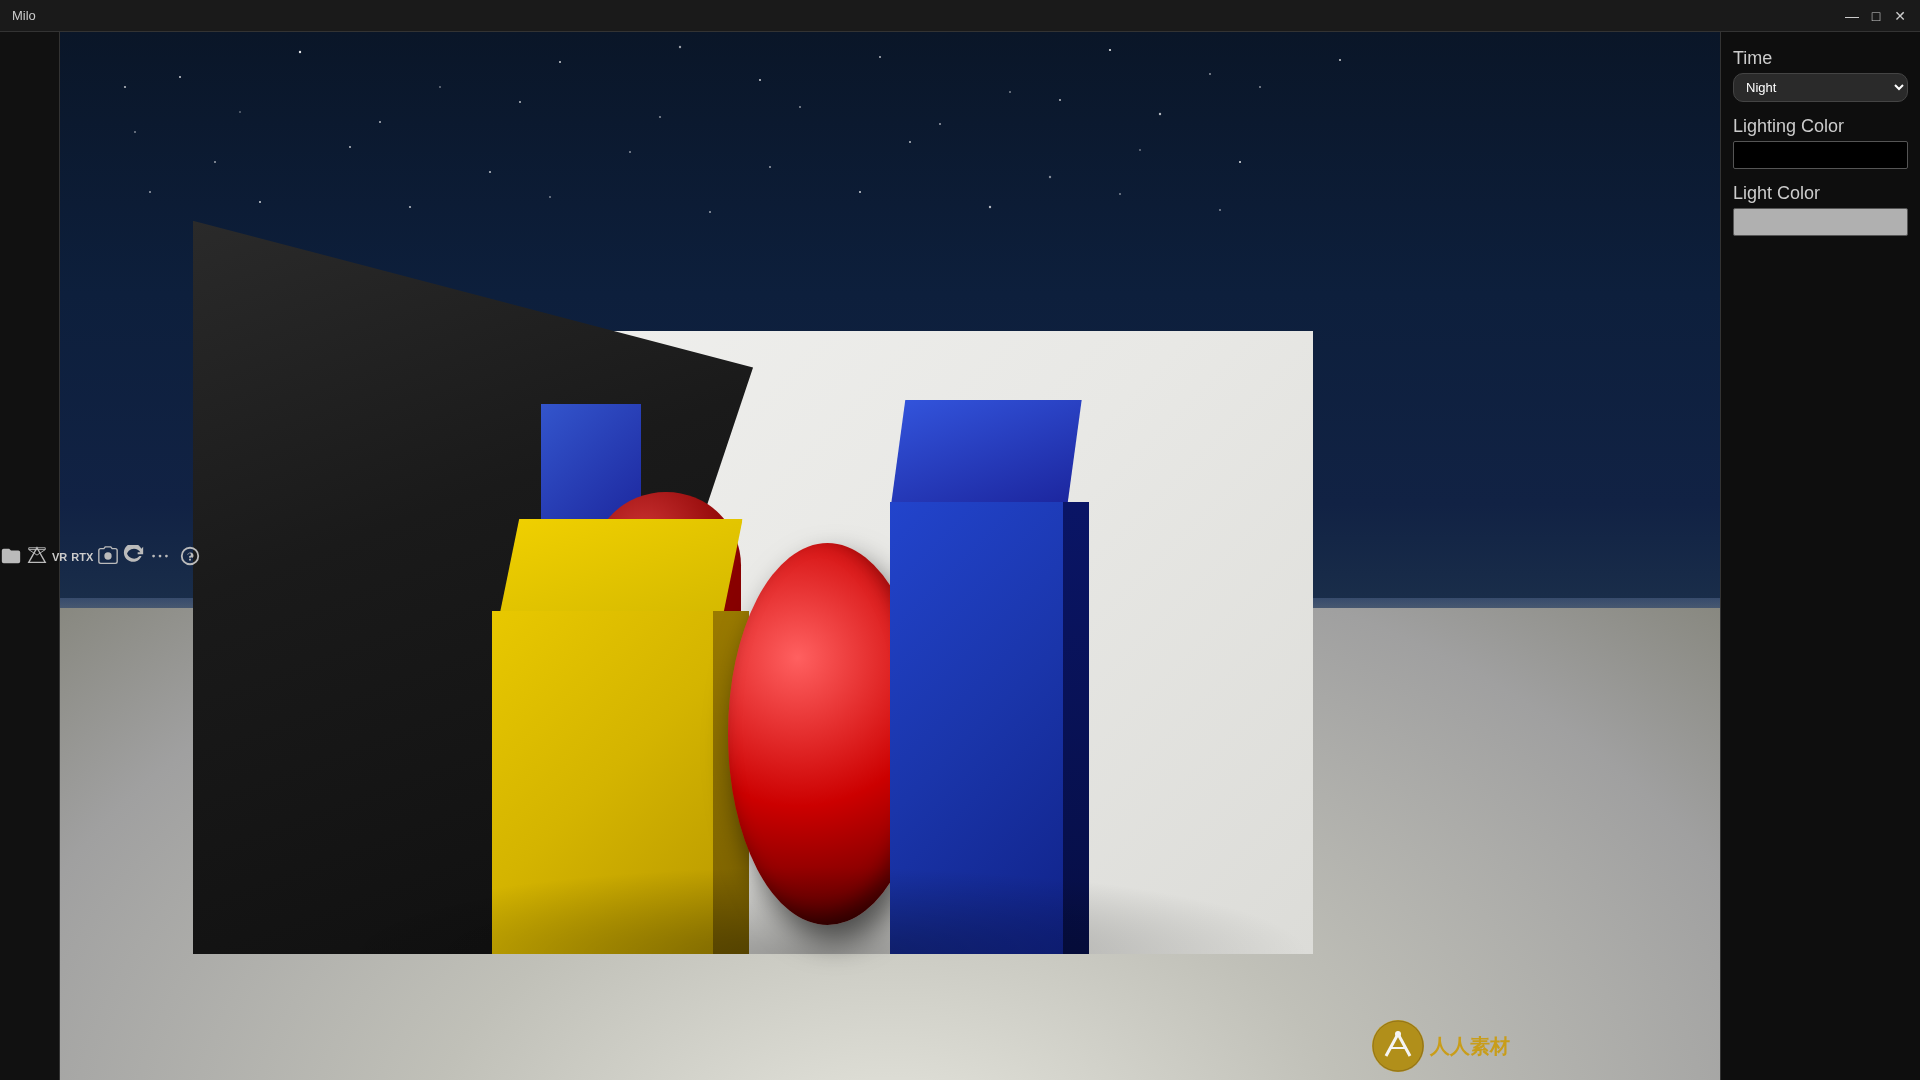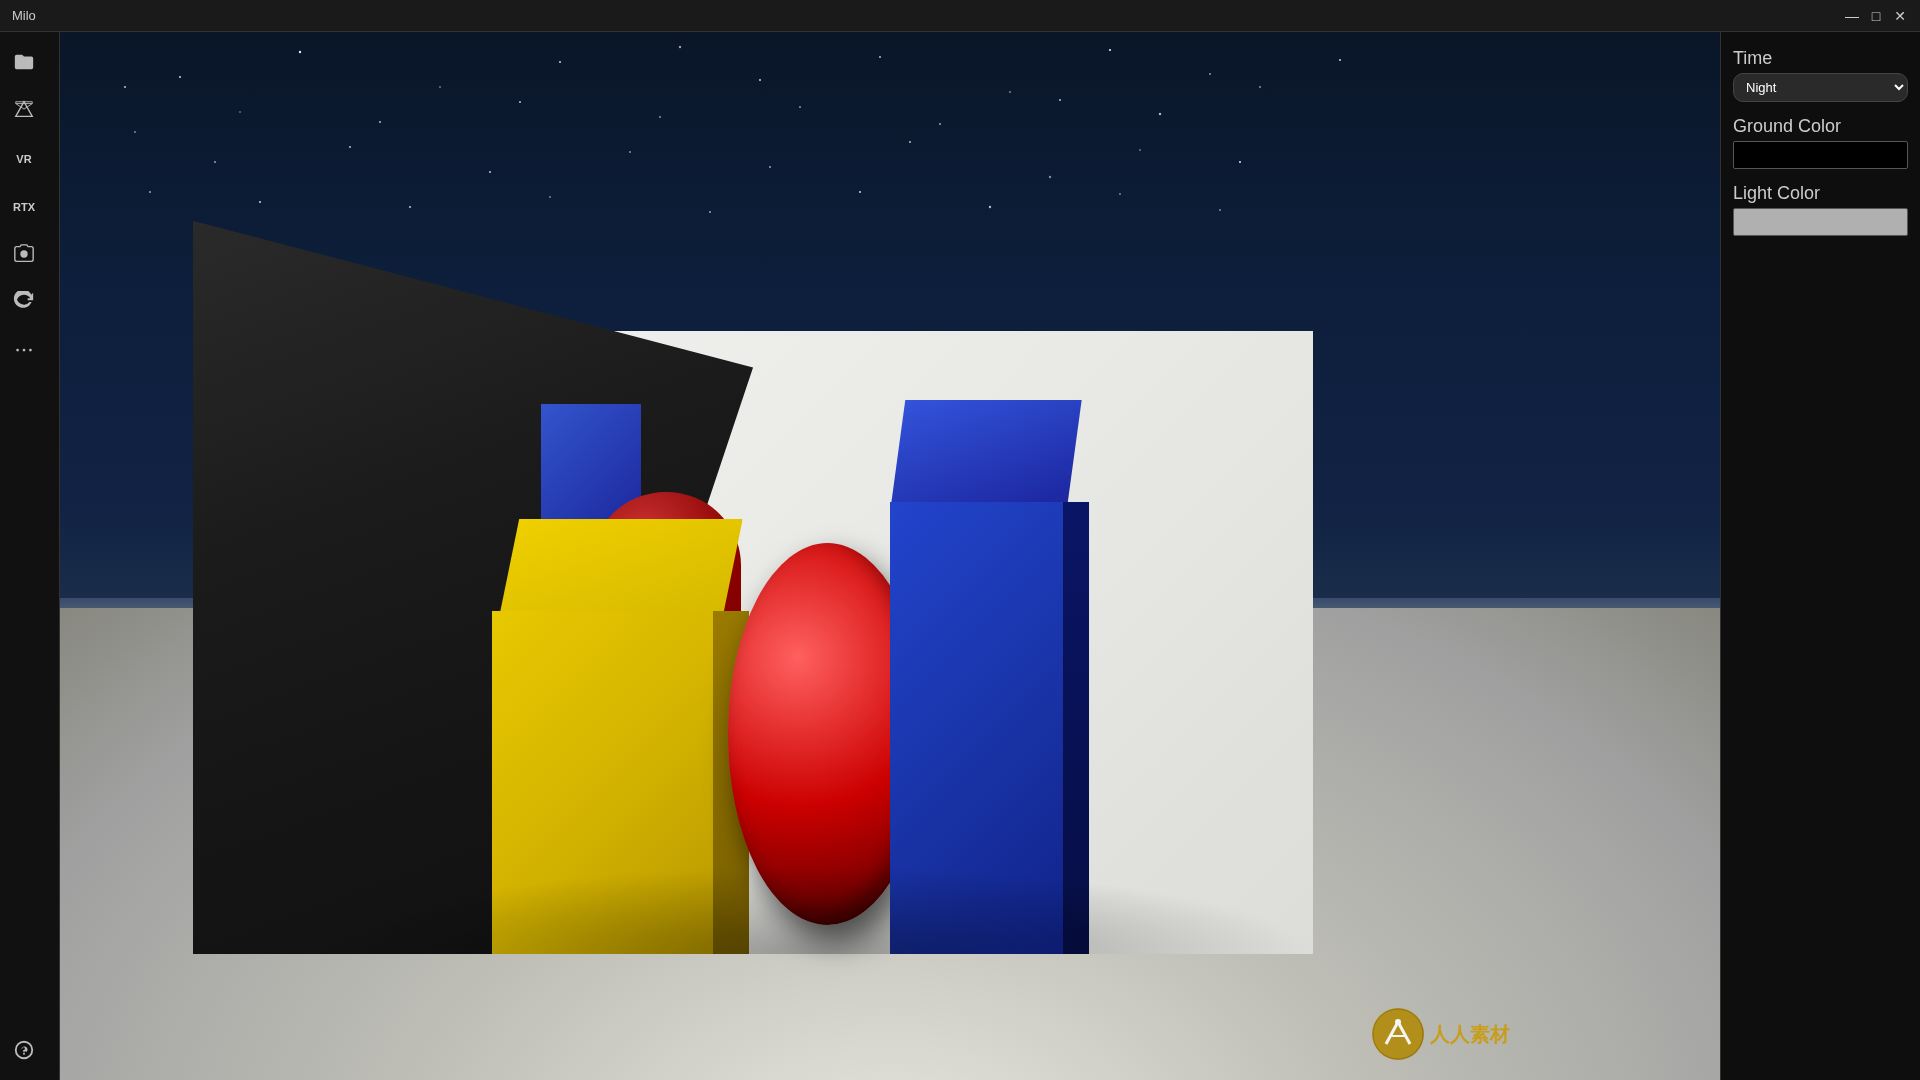--- a/index.html
+++ b/index.html
@@ -53,21 +53,22 @@
       display: flex;
       position: relative;
       overflow: hidden;
     }
 
     
     #sidebar {
       width: 60px;
       background: rgba(20,20,20,0.85);
       display: flex;
-      flex-direction: column;
+      flex-direction: row;
+      align-items: center;
       padding: 8px 0;
       gap: 4px;
       z-index: 10;
       border-right: 1px solid #333;
     }
     .sidebar-btn {
       width: 48px;
       height: 44px;
       background: none;
       border: none;
@@ -331,21 +332,21 @@
       border-radius: 50%;
       background: #ddd;
       border: 1px solid #fff;
       bottom: 22%;
       right: 22%;
     }
 
     
     #watermark {
       position: absolute;
-      bottom: 20px;
+      bottom: 8px;
       right: 210px;
       display: flex;
       align-items: center;
       gap: 6px;
       opacity: 0.85;
     }
     #watermark-logo {
       width: 52px;
       height: 52px;
       border-radius: 50%;
@@ -517,21 +518,21 @@
     <div class="panel-row">
       <span class="panel-label">Time</span>
       <select class="panel-value">
         <option>Night</option>
       </select>
     </div>
 
 
 
     <div class="panel-row">
-      <span class="panel-label">Ground Color</span>
+      <span class="panel-label">Lighting Color</span>
       <div class="panel-color-swatch" style="background:#000000;"></div>
     </div>
 
     <div class="panel-row">
       <span class="panel-label">Light Color</span>
       <div class="panel-color-swatch" style="background:#b0b0b0;"></div>
     </div>
 
   </div>
 

